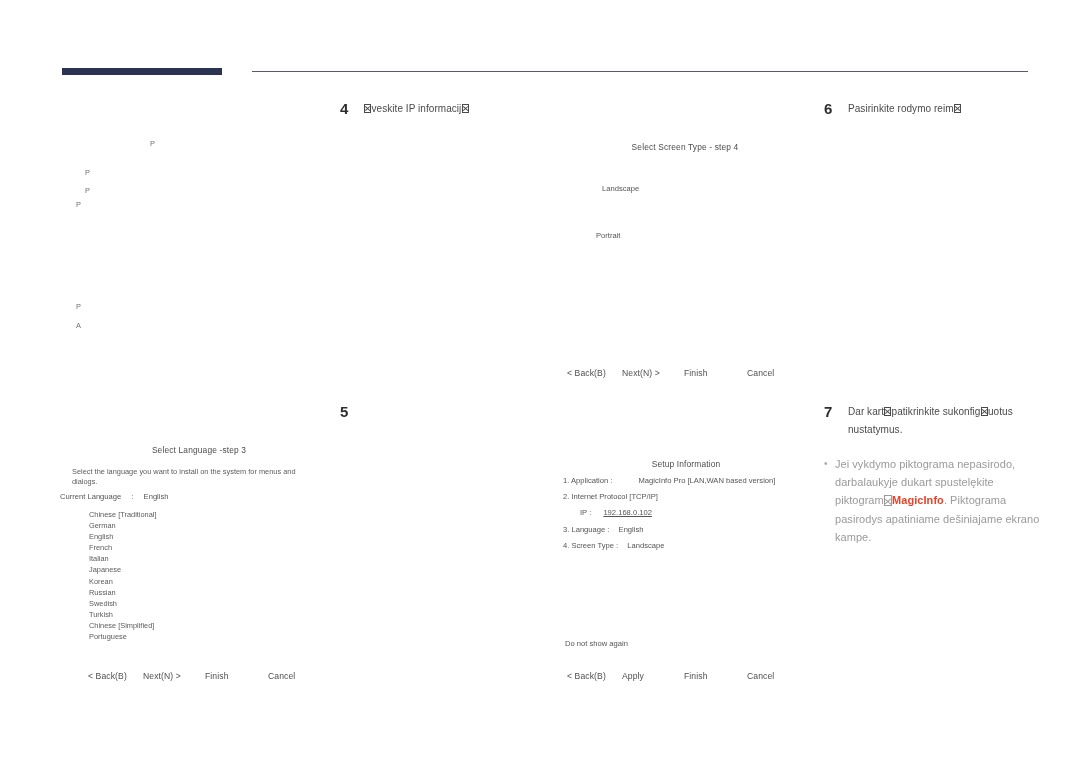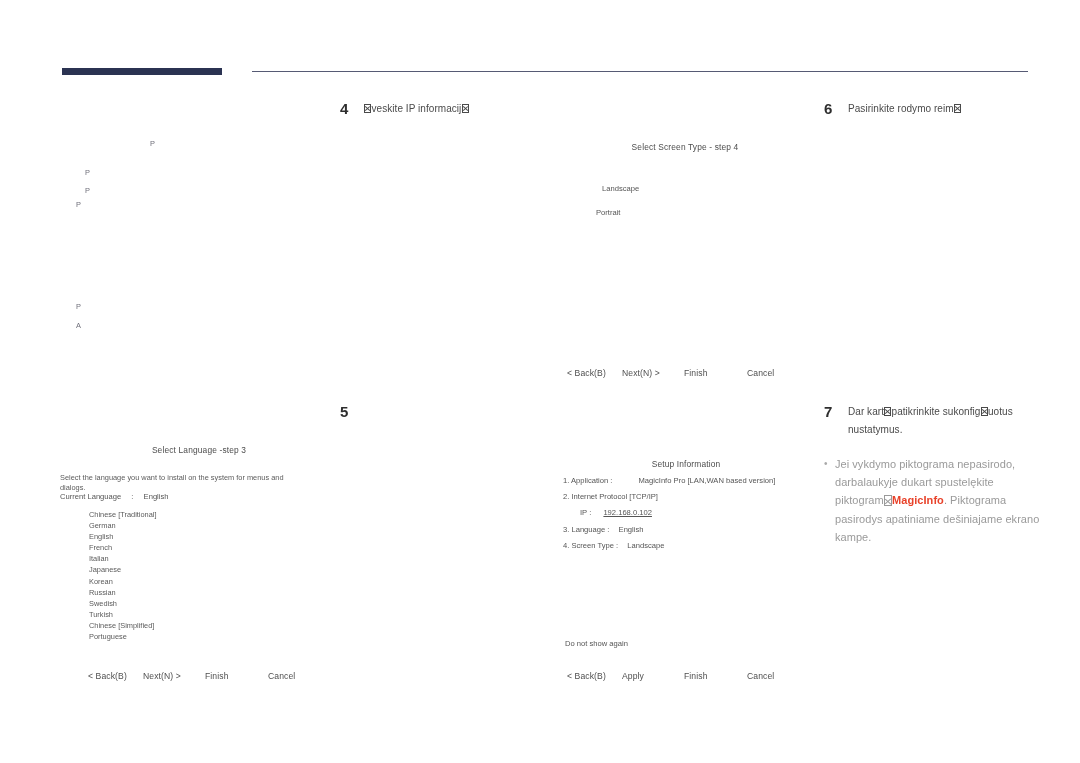--- a/index.html
+++ b/index.html
@@ -188,36 +188,36 @@
     <span>kampe.</span>
   </div>
 </div>
 
 <div class="dlg" style="left:545px; top:140px; width:280px; height:245px;">
   <div class="dlg-title" style="margin-top:2px;">Select Screen Type - step 4</div>
 
   <div style="position:absolute; left:57px; top:44px;">
     <span class="dlg-row">Landscape</span>
   </div>
-  <div style="position:absolute; left:51px; top:68px;">
+  <div style="position:absolute; left:51px; top:91px;">
     <span class="dlg-row">Portrait</span>
   </div>
 
   <div class="dlg-btns" style="position:absolute; left:22px; top:228px; width:250px;">
     <span style="width:55px;">&lt; Back(B)</span>
     <span style="width:62px;">Next(N) &gt;</span>
     <span style="width:63px;">Finish</span>
     <span>Cancel</span>
   </div>
 </div>
 
 <div class="dlg" style="left:58px; top:443px; width:282px; height:245px;">
   <div class="dlg-title" style="margin-top:2px;">Select Language -step 3</div>
 
-  <div class="dlg-body" style="position:absolute; left:2px; top:24px; width:275px;margin-top:6px;">
+  <div class="dlg-body" style="position:absolute; left:14px; top:24px; width:275px;">
     <span>Select the language you want to install on the system for menus and</span><br>
     <span>dialogs.</span>
   </div>
 
   <div style="position:absolute; left:2px; top:49px;">
     <span class="dlg-row">Current Language</span>
     <span class="dlg-row" style="margin-left:8px;">:</span>
     <span class="dlg-row" style="margin-left:8px;">English</span>
   </div>
 

